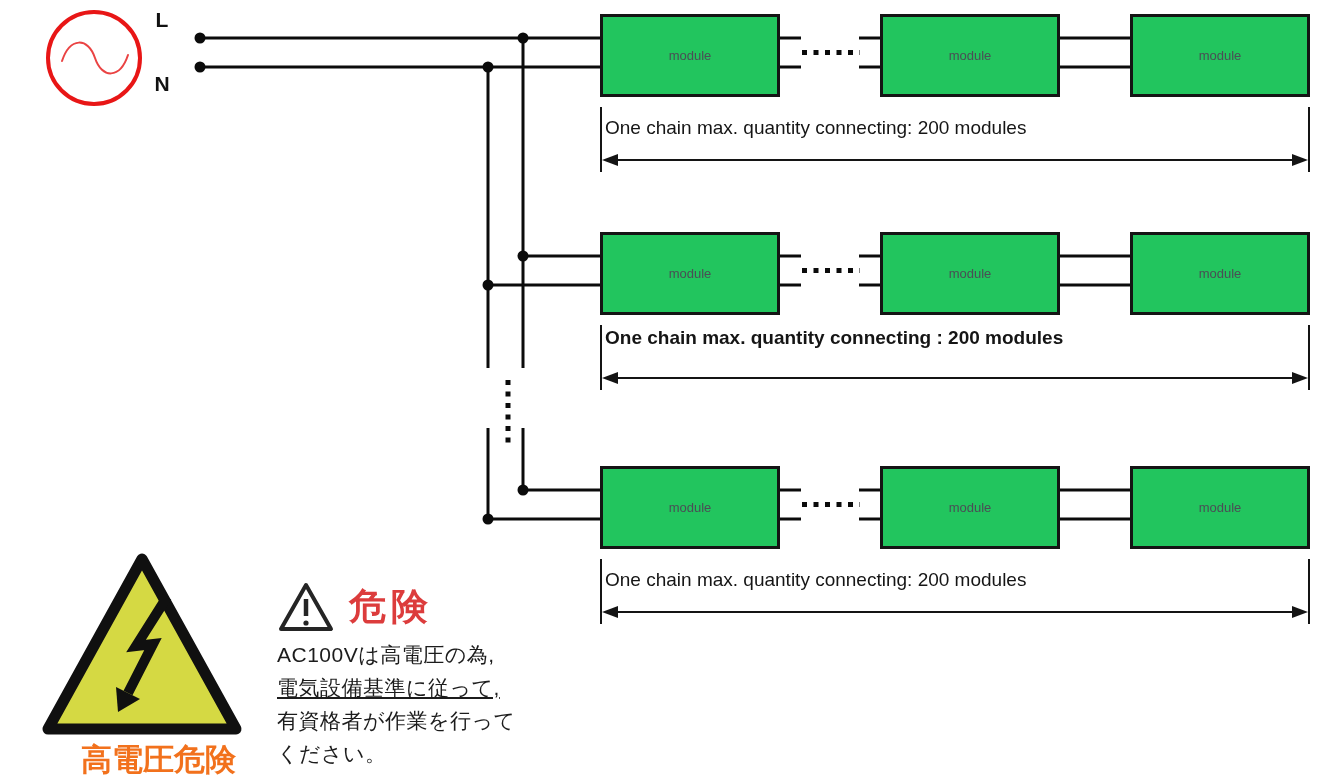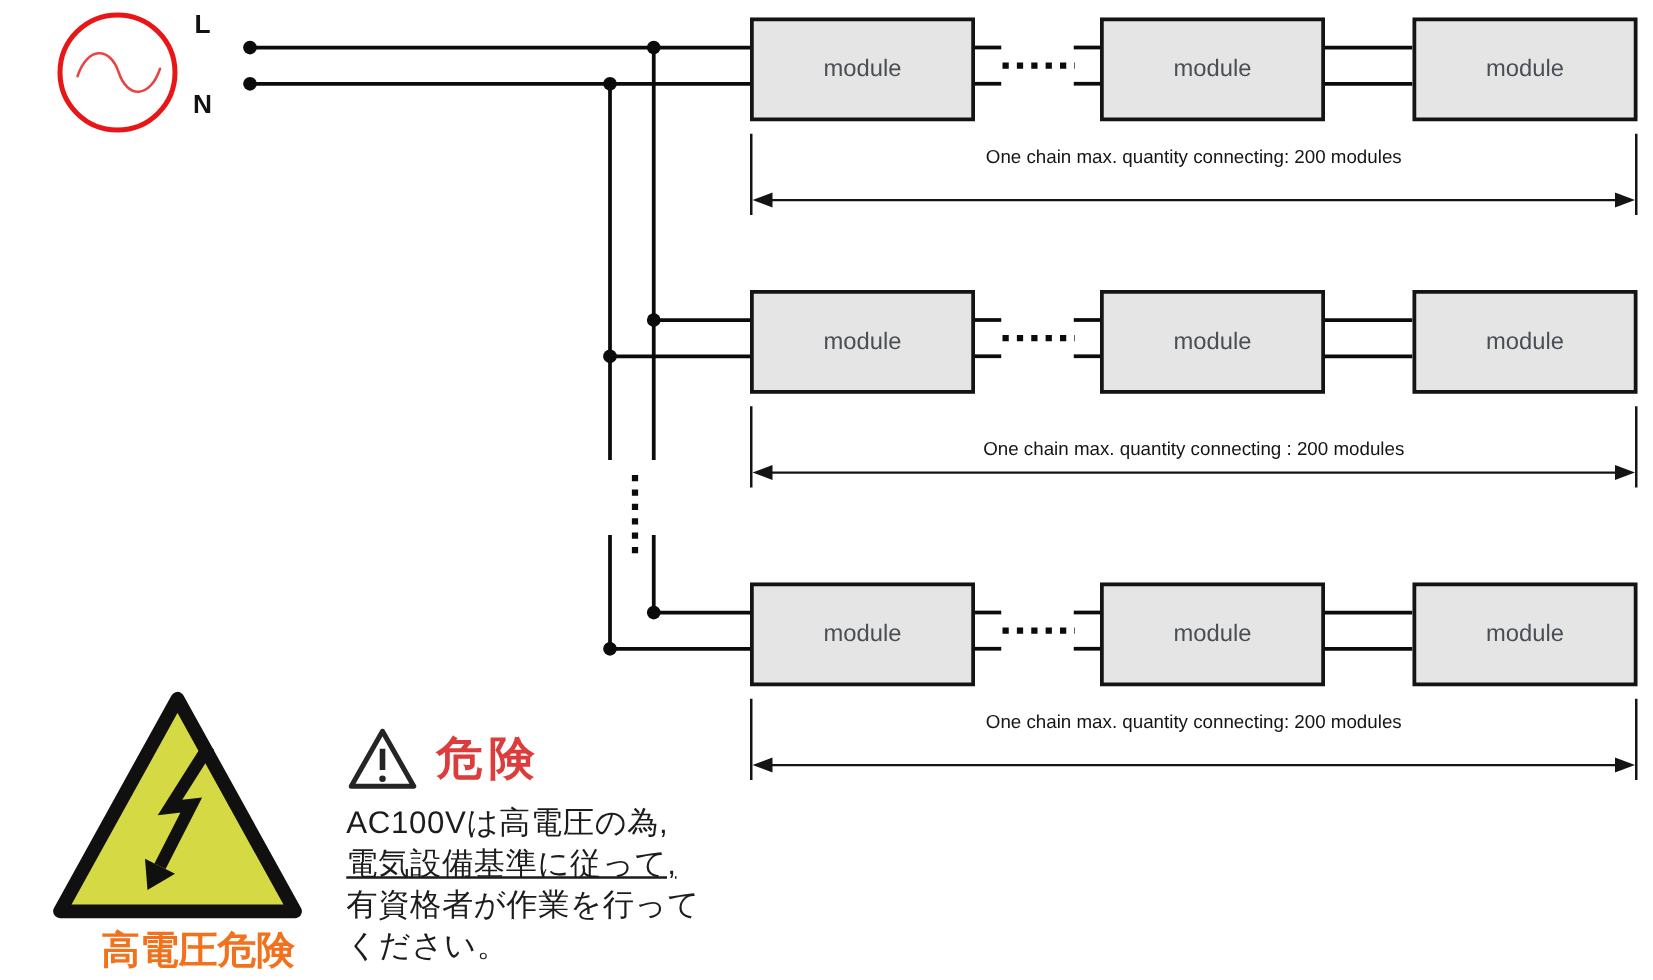--- a/index.html
+++ b/index.html
@@ -3,38 +3,38 @@
 <meta charset="utf-8">
 <style>
   html,body{margin:0;padding:0;background:#ffffff;}
   #canvas{
     position:relative;width:1322px;height:784px;background:#ffffff;overflow:hidden;
     font-family:"Liberation Sans","DejaVu Sans",sans-serif;
   }
   #wires{position:absolute;left:0;top:0;}
   .module{
     position:absolute;width:180px;height:83px;box-sizing:border-box;
-    background:#e5e5e5;border:3px solid #141414;
+    background:#22c55e;border:3px solid #141414;
     display:flex;align-items:center;justify-content:center;
-    font-size:19px;color:#4a4e55;
+    font-size:13px;color:#4a4e55;
   }
   .measure-label{
-    position:absolute;left:605px;width:700px;text-align:center;
-    font-size:15px;color:#151515;
+    position:absolute;left:605px;width:700px;text-align:left;
+    font-size:19px;color:#151515;
   }
   .pin-label{
     position:absolute;font-size:21px;font-weight:bold;color:#111;width:20px;text-align:center;
   }
   .jp-title{
     position:absolute;left:349px;top:582px;
     font-size:37px;font-weight:bold;color:#dc3c3c;letter-spacing:5px;font-family:Liberation Serif, serif;
   }
   .jp-line{
     position:absolute;left:277px;width:330px;
-    font-size:25px;color:#1c1c1c;letter-spacing:0.5px;
+    font-size:21px;color:#1c1c1c;letter-spacing:0.5px;
   }
   .sign-label{
     position:absolute;left:36px;top:739px;width:200px;text-align:right;
     font-size:31px;font-weight:bold;color:#f2711c;
   }
 </style>
 </head>
 <body>
 
 <div id="canvas">
@@ -145,21 +145,21 @@
 
   <div class="module" style="left:600px;top:232px;">module</div>
   <div class="module" style="left:880px;top:232px;">module</div>
   <div class="module" style="left:1130px;top:232px;">module</div>
 
   <div class="module" style="left:600px;top:466px;">module</div>
   <div class="module" style="left:880px;top:466px;">module</div>
   <div class="module" style="left:1130px;top:466px;">module</div>
 
   <div class="measure-label" style="top:117px;">One chain max. quantity connecting: 200 modules</div>
-  <div class="measure-label" style="top:351px;">One chain max. quantity connecting : 200 modules</div>
+  <div class="measure-label" style="top:327px;font-weight:bold;">One chain max. quantity connecting : 200 modules</div>
   <div class="measure-label" style="top:569px;">One chain max. quantity connecting: 200 modules</div>
 
   <div class="jp-title">危険</div>
   <div class="jp-line" style="top:641px;">AC100Vは高電圧の為,</div>
   <div class="jp-line" style="top:674px;text-decoration:underline;">電気設備基準に従って,</div>
   <div class="jp-line" style="top:740px;">ください。</div>
   <div class="jp-line" style="top:707px;">有資格者が作業を行って</div>
 
   <div class="sign-label">高電圧危険</div>
 

